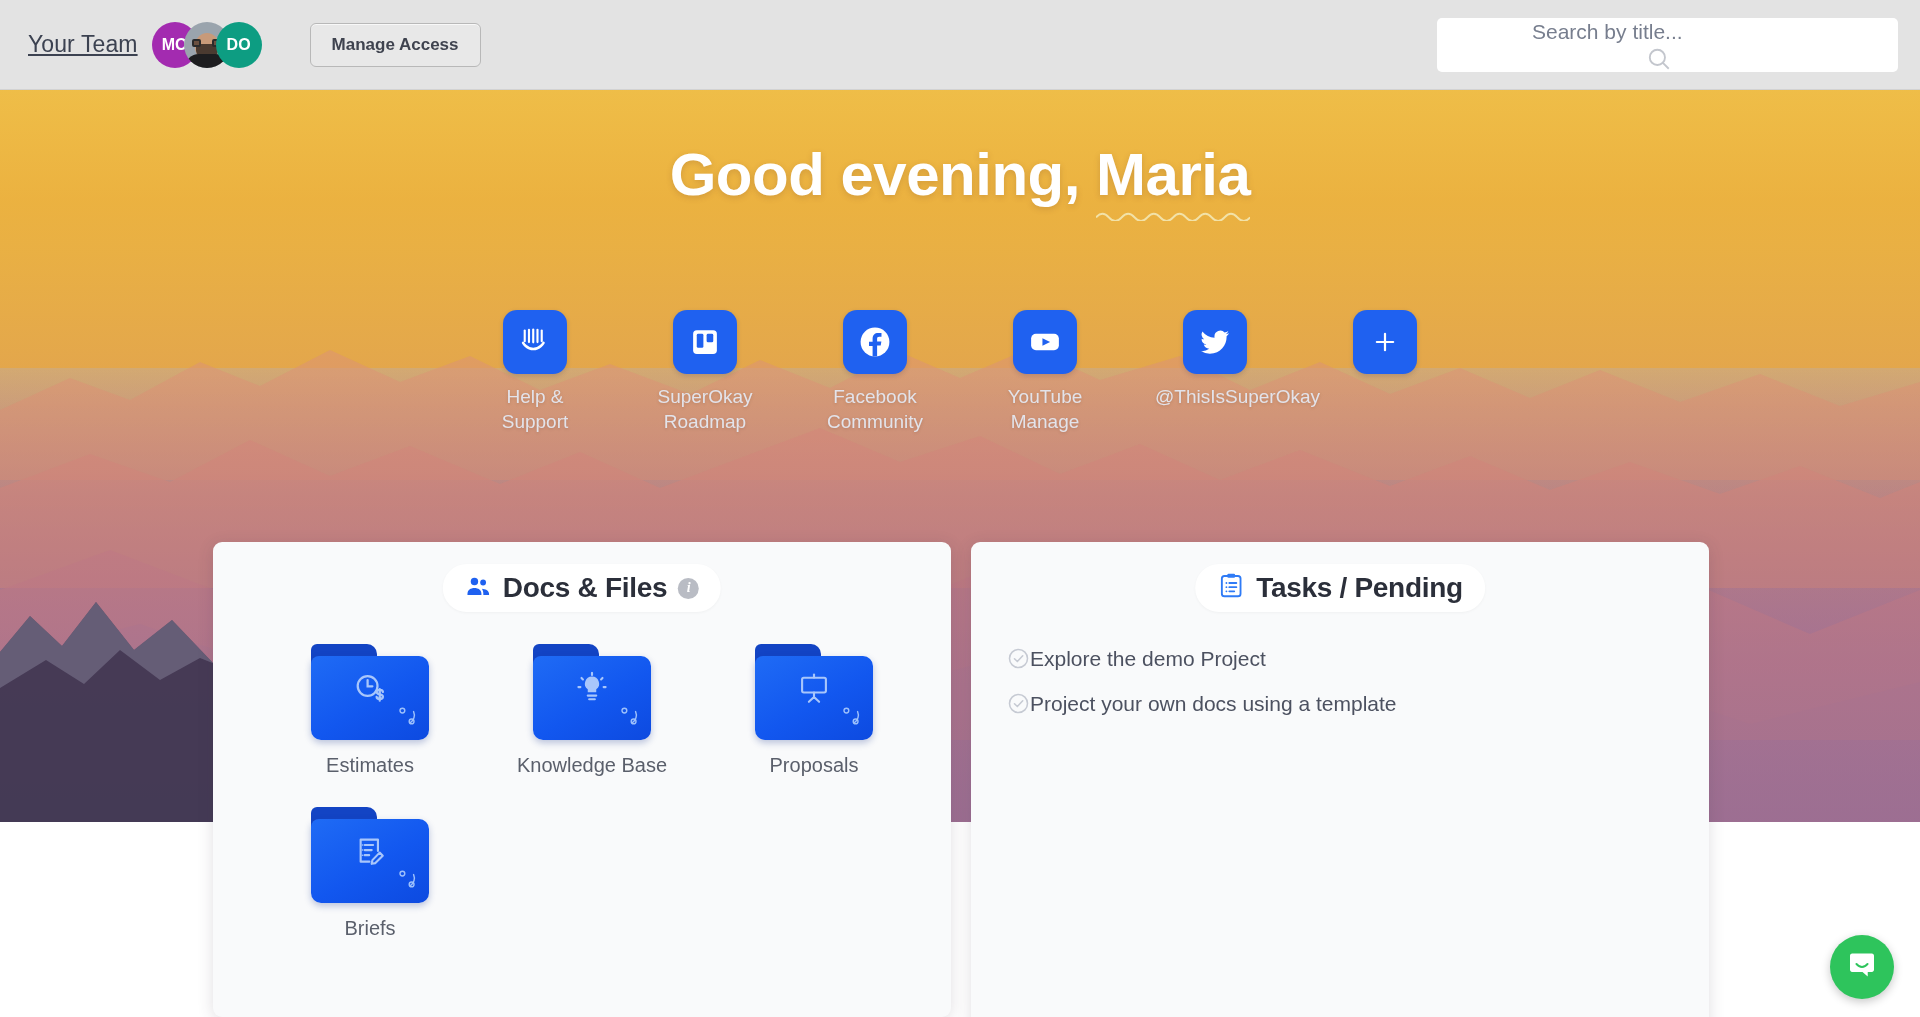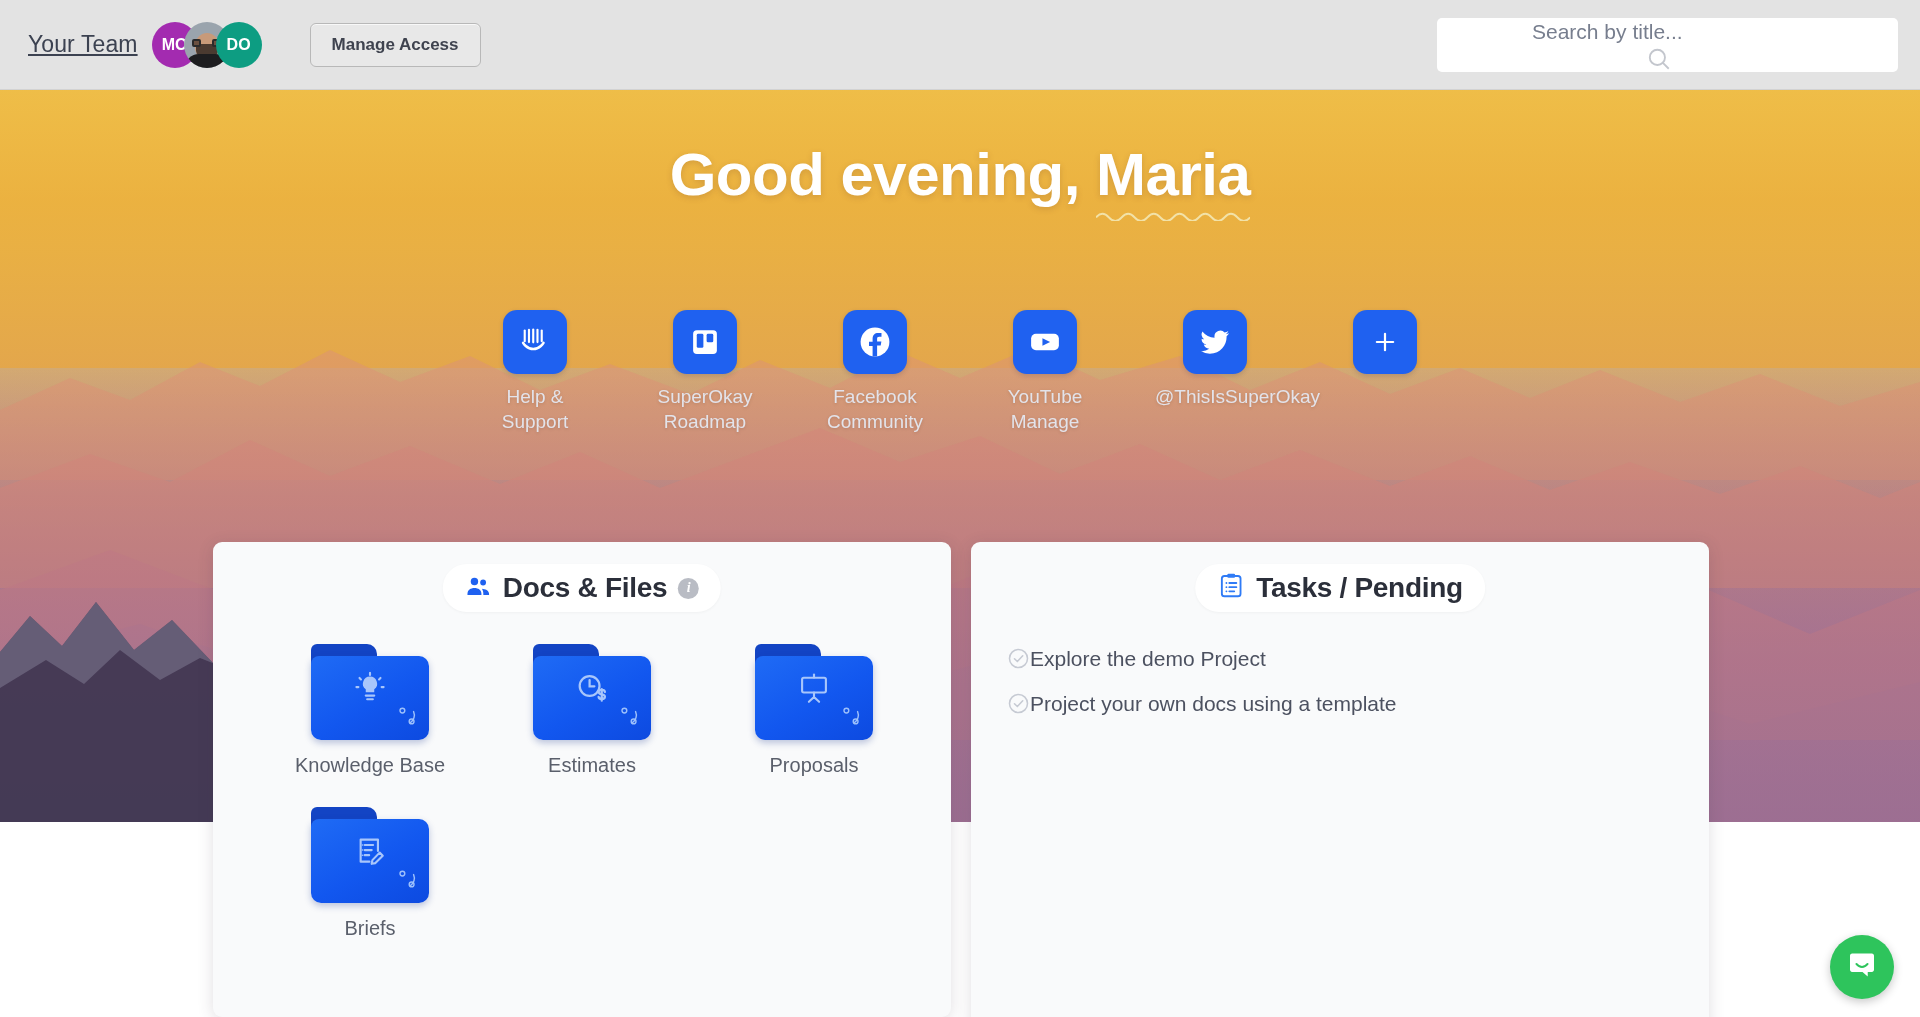--- a/index.html
+++ b/index.html
@@ -407,20 +407,42 @@
         <circle cx="16.3" cy="8.4" r="2.6"></circle>
         <path d="M2.4 18.4c0-3.1 2.8-5 6.2-5s6.2 1.9 6.2 5v1.1H2.4z"></path>
         <path d="M15.2 13.9c2.9.25 6.4 1.5 6.4 4.5v1.1h-5.1v-1.1c0-1.8-.55-3.3-1.3-4.5z"></path>
       </svg>
     </span>
     <span class="card-title-text">Docs &amp; Files</span>
     <span class="info-badge">i</span>
   </div>
 
   <div class="folders">
+
+    <div class="folder-item">
+      <div class="folder-icon">
+        <span class="folder-tab"></span>
+        <span class="folder-body"></span>
+        <span class="folder-glyph">
+          <svg width="36" height="36" viewBox="0 0 24 24" fill="none" stroke="#a8c6fb" stroke-width="1.5" stroke-linecap="round">
+            <circle cx="10.4" cy="10.4" r="6.6"></circle>
+            <path d="M10.4 6.4v4.2h3.2"></path>
+            <path d="M18.5 12.4v7.8M20.6 14.4c0-.9-.9-1.5-2.1-1.5s-2.1.6-2.1 1.5.9 1.3 2.1 1.6 2.1.7 2.1 1.6-.9 1.5-2.1 1.5-2.1-.6-2.1-1.5"></path>
+          </svg>
+        </span>
+        <span class="folder-share">
+          <svg width="24" height="24" viewBox="0 0 24 24" fill="none" stroke="#9dc0fb" stroke-width="1.4" stroke-linecap="round">
+            <circle cx="7.4" cy="5.6" r="2.4"></circle>
+              <circle cx="16.6" cy="16.4" r="2.4"></circle>
+            <path d="M18.6 6.6a9 9 0 0 1-3.4 11.2"></path>
+          </svg>
+        </span>
+      </div>
+      <div class="folder-label">Estimates</div>
+    </div>
 
     <div class="folder-item">
       <div class="folder-icon">
         <span class="folder-tab"></span>
         <span class="folder-body"></span>
         <span class="folder-glyph">
           <svg width="34" height="34" viewBox="0 0 24 24" fill="none" stroke="#a8c6fb" stroke-width="1.5" stroke-linecap="round">
             <path d="M9 17h6M10 19.6h4" stroke="#a8c6fb"></path>
             <path d="M12 3.6a5 5 0 0 0-3 9v2h6v-2a5 5 0 0 0-3-9z" fill="#a8c6fb" stroke="none"></path>
             <line x1="12" y1="1" x2="12" y2="2.4"></line>
@@ -439,42 +461,20 @@
         </span>
       </div>
       <div class="folder-label">Knowledge Base</div>
     </div>
 
     <div class="folder-item">
       <div class="folder-icon">
         <span class="folder-tab"></span>
         <span class="folder-body"></span>
         <span class="folder-glyph">
-          <svg width="36" height="36" viewBox="0 0 24 24" fill="none" stroke="#a8c6fb" stroke-width="1.5" stroke-linecap="round">
-            <circle cx="10.4" cy="10.4" r="6.6"></circle>
-            <path d="M10.4 6.4v4.2h3.2"></path>
-            <path d="M18.5 12.4v7.8M20.6 14.4c0-.9-.9-1.5-2.1-1.5s-2.1.6-2.1 1.5.9 1.3 2.1 1.6 2.1.7 2.1 1.6-.9 1.5-2.1 1.5-2.1-.6-2.1-1.5"></path>
-          </svg>
-        </span>
-        <span class="folder-share">
-          <svg width="24" height="24" viewBox="0 0 24 24" fill="none" stroke="#9dc0fb" stroke-width="1.4" stroke-linecap="round">
-            <circle cx="7.4" cy="5.6" r="2.4"></circle>
-              <circle cx="16.6" cy="16.4" r="2.4"></circle>
-            <path d="M18.6 6.6a9 9 0 0 1-3.4 11.2"></path>
-          </svg>
-        </span>
-      </div>
-      <div class="folder-label">Estimates</div>
-    </div>
-
-    <div class="folder-item">
-      <div class="folder-icon">
-        <span class="folder-tab"></span>
-        <span class="folder-body"></span>
-        <span class="folder-glyph">
           <svg width="34" height="34" viewBox="0 0 24 24" fill="none" stroke="#a8c6fb" stroke-width="1.5" stroke-linecap="round" stroke-linejoin="round">
             <path d="M12 2.2v2"></path>
             <rect x="3.6" y="4.4" width="16.8" height="10.4" rx="1.2"></rect>
             <path d="M12 14.8v3.2M8.4 21.4 12 18l3.6 3.4"></path>
           </svg>
         </span>
         <span class="folder-share">
           <svg width="24" height="24" viewBox="0 0 24 24" fill="none" stroke="#9dc0fb" stroke-width="1.4" stroke-linecap="round">
             <circle cx="7.4" cy="5.6" r="2.4"></circle>
               <circle cx="16.6" cy="16.4" r="2.4"></circle>

